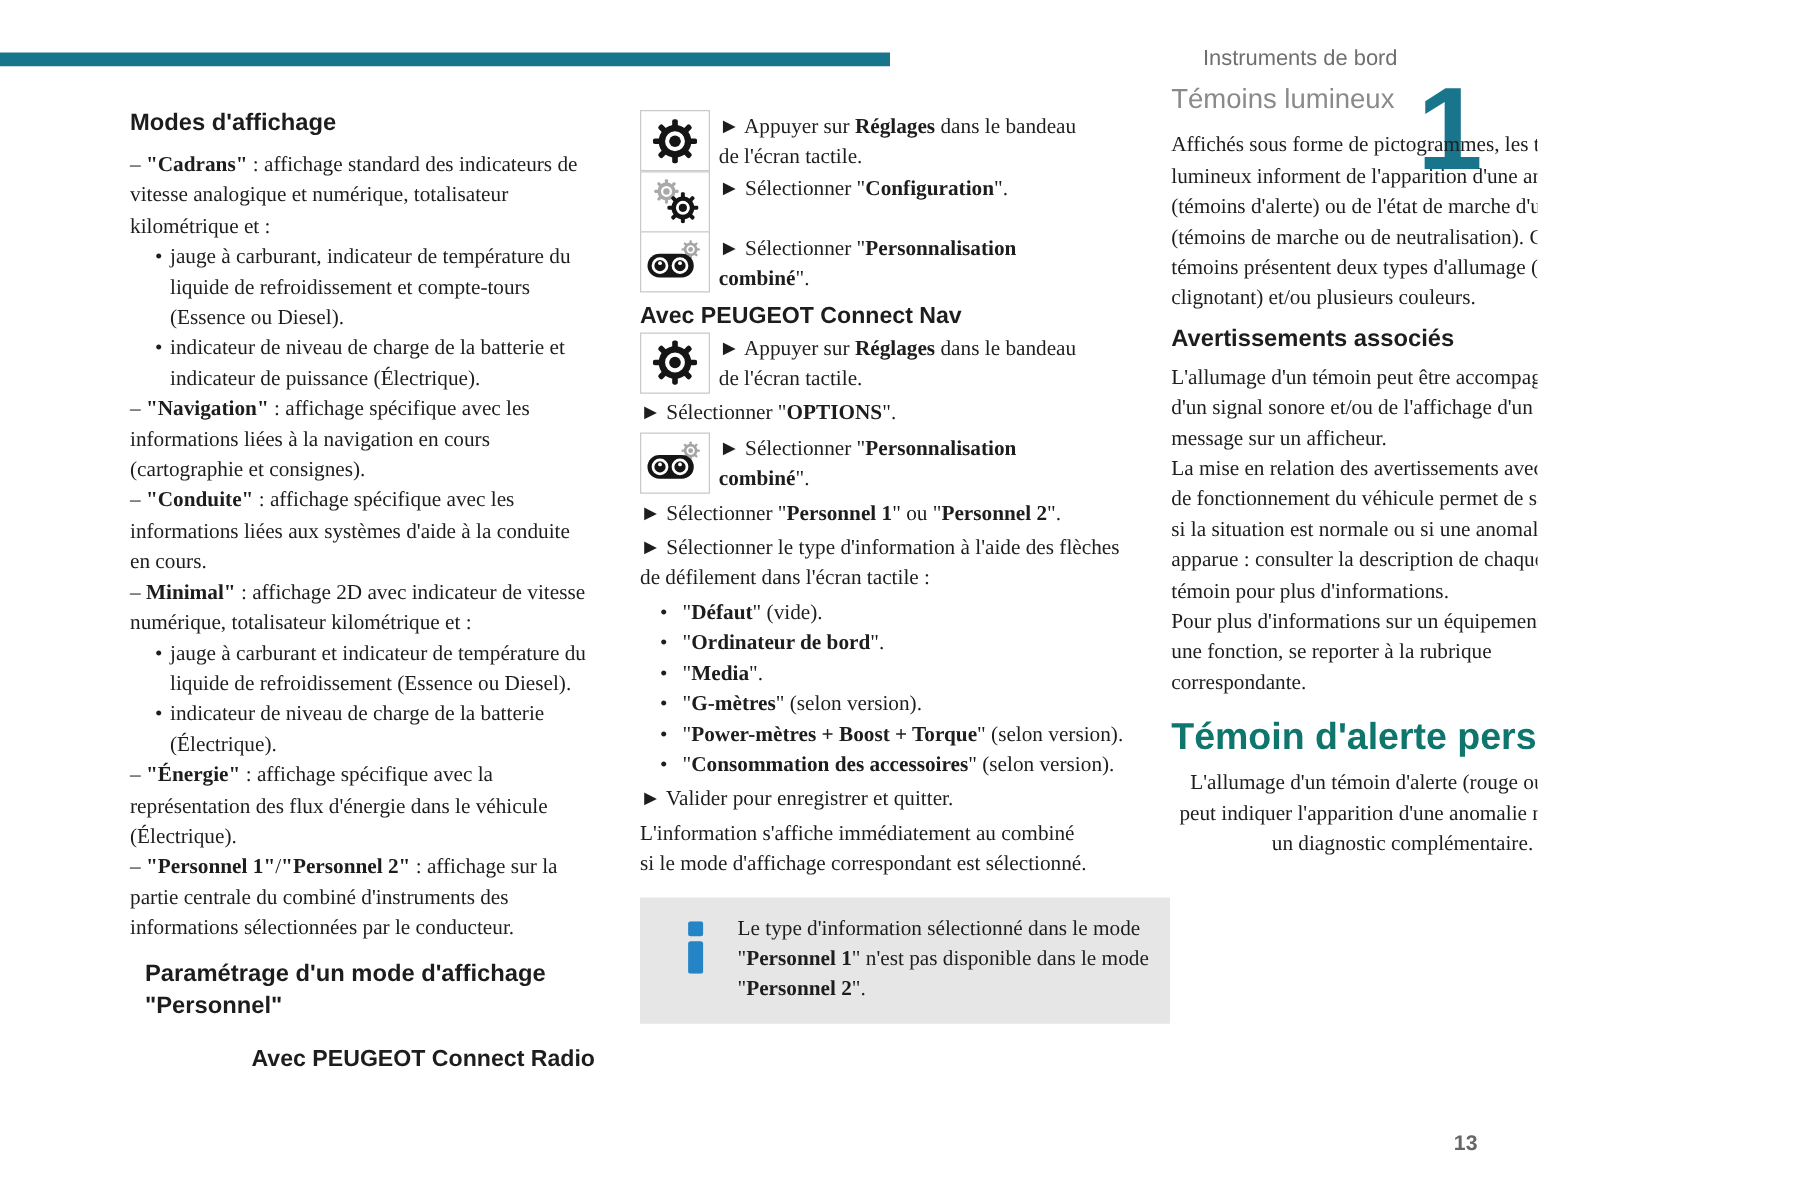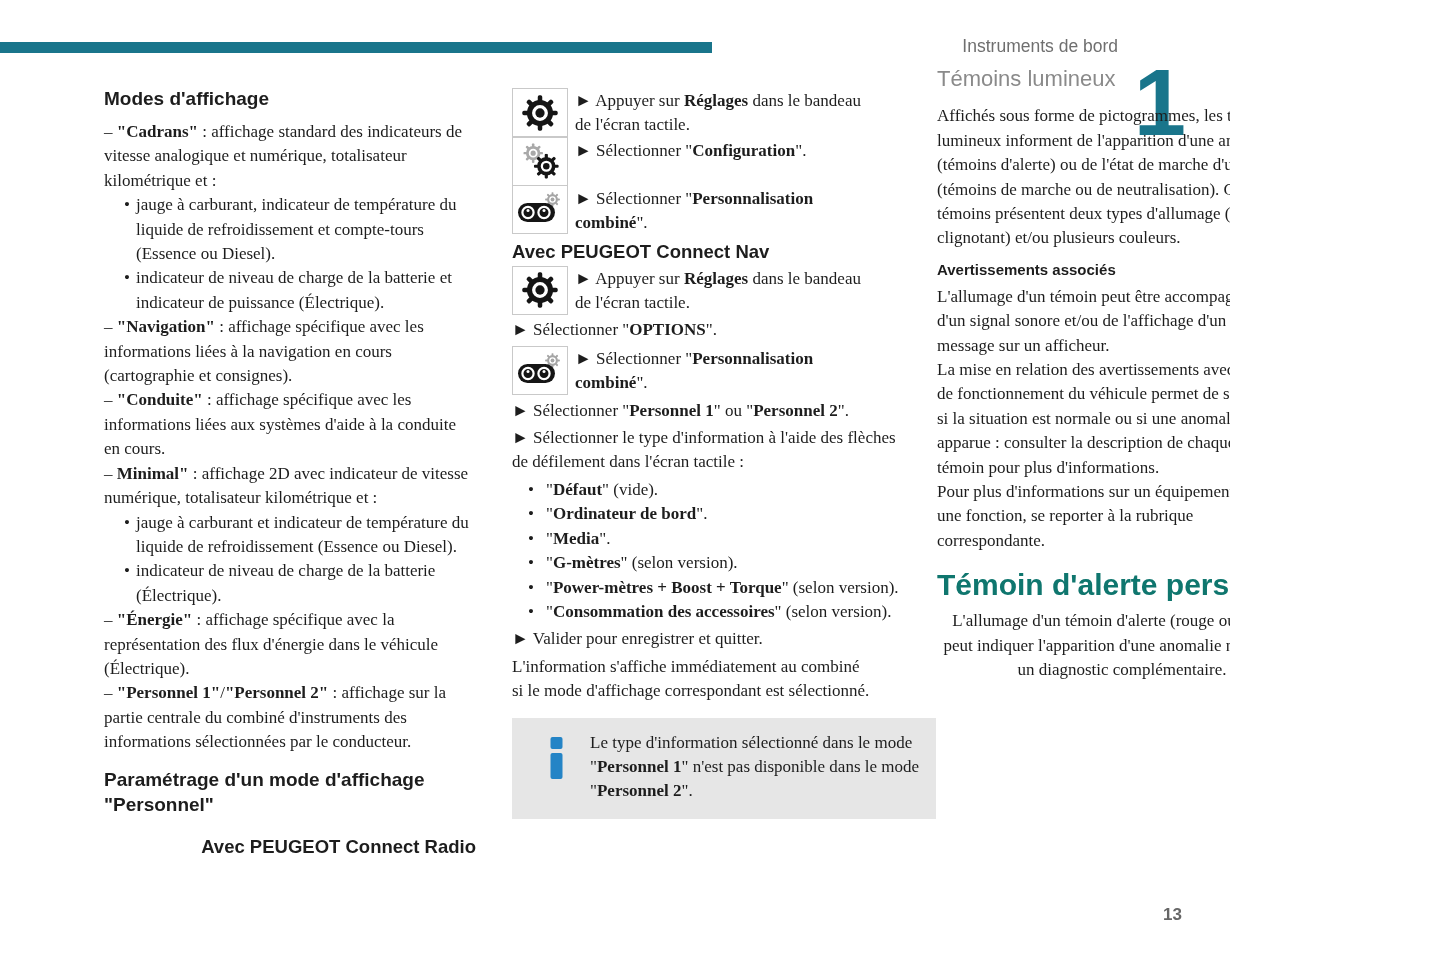--- a/index.html
+++ b/index.html
@@ -21,21 +21,21 @@
   .col{position:absolute;top:88px;}
   .col-left{left:104px;width:372px;}
   .col-mid{left:512px;width:424px;}
   .col-right{left:937px;width:404px;top:66px;}
 
   
   .h-modes{font-size:19px;font-weight:bold;margin:0 0 10px;}
   .dash{margin:0;}
   .bullet{position:relative;padding-left:32px;}
   .bullet::before{content:"\2022";position:absolute;left:20px;}
-  .h-param{font-size:19px;font-weight:bold;line-height:1.35;margin:12px 0 0;}
+  .h-param{font-size:19px;font-weight:bold;line-height:1.35;margin:12px 12px 0;}
   .h-connect{font-size:18.5px;font-weight:bold;margin:18px 0 0;text-align:right;}
 
   
   .mrow{display:flex;align-items:flex-start;}
   .icon-box{width:56px;height:49px;box-sizing:border-box;border:1px solid var(--border-gray);
             background:#fff;flex:none;display:flex;align-items:center;justify-content:center;}
   .stack .mrow + .mrow .icon-box{margin-top:-1px;}
   .mtext{margin-left:7px;max-width:300px;padding-top:1px;}
   .h-nav{font-size:18.5px;font-weight:bold;margin:5px 0 3px;}
   .mfull{margin:3px 0;}
@@ -44,21 +44,21 @@
   .w-closing{max-width:360px;}
   .opt{position:relative;padding-left:34px;max-width:372px;}
   .opt::before{content:"\2022";position:absolute;left:16px;}
   .note{background:var(--note-bg);margin-top:14px;padding:13px 14px 15px 28px;overflow:hidden;}
   .note p{max-width:100%;}
   .info-glyph{float:left;margin:6px 27px 4px 10px;}
   .info-rect{fill:var(--info-blue);}
 
   
   .h-temoins{font-size:22px;font-weight:normal;color:var(--heading-gray);margin:0 0 13px;line-height:1.15;}
-  .h-sub{font-size:15px;font-weight:bold;margin:10px 0 7px;}
+  .h-sub{font-size:19px;font-weight:bold;margin:10px 0 7px;}
   .h-alerte{font-size:30px;font-weight:bold;color:#0f766e;margin:15px 0 8px;line-height:1.1;}
   .w-intro{max-width:372px;}
   .w-p1{max-width:342px;}
   .w-p2a{max-width:355px;}
   .w-p2b{max-width:340px;}
   .w-p3{max-width:370px;text-align:center;}
   .sp{margin-bottom:1px;}
   svg{display:block;}
 </style>
 </head>

